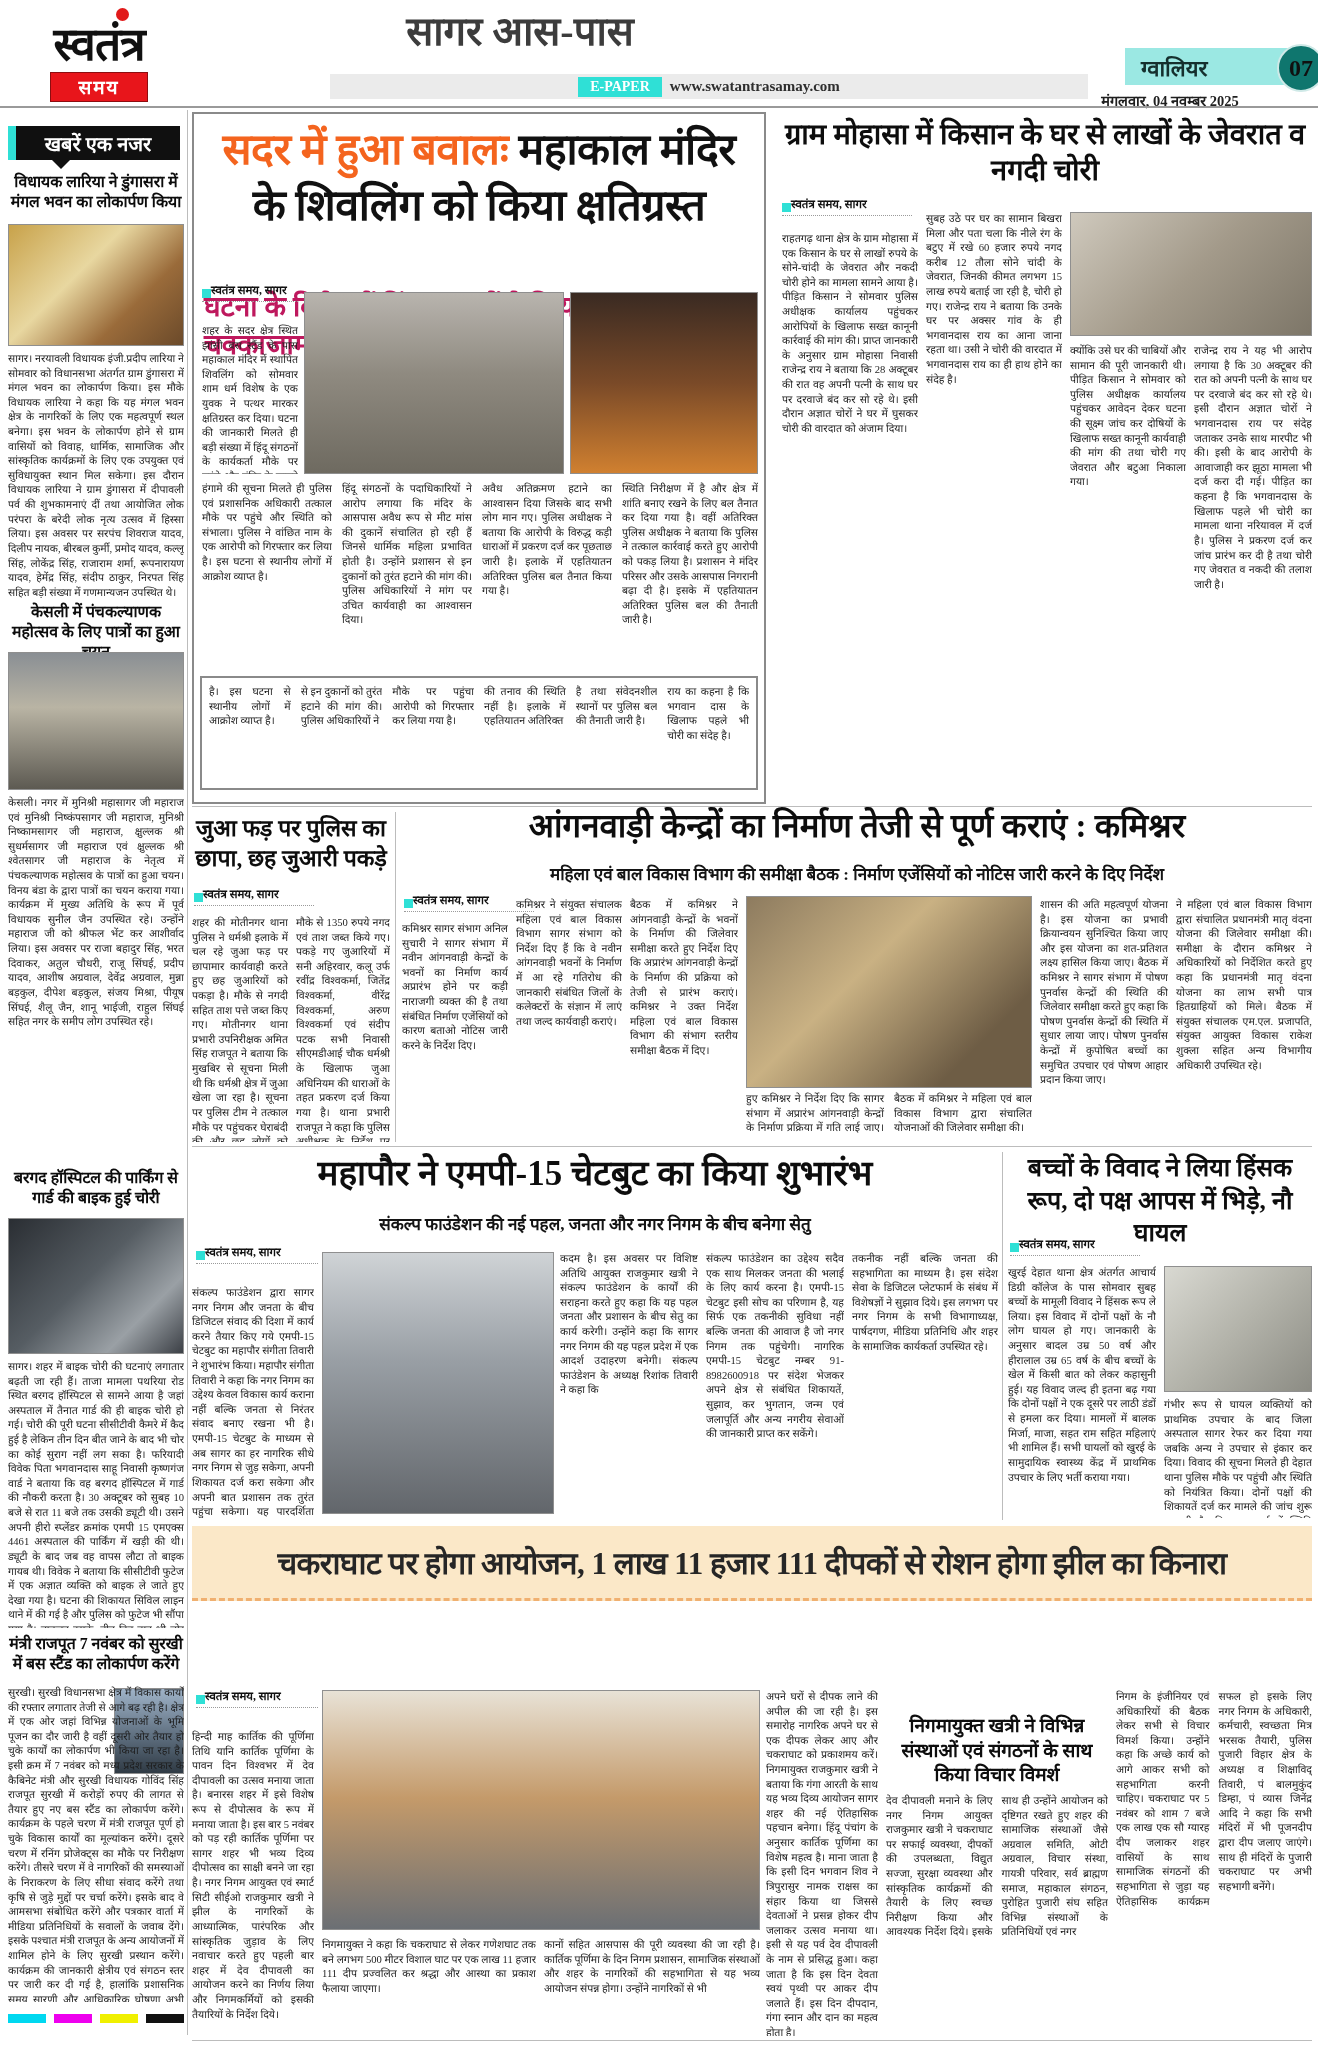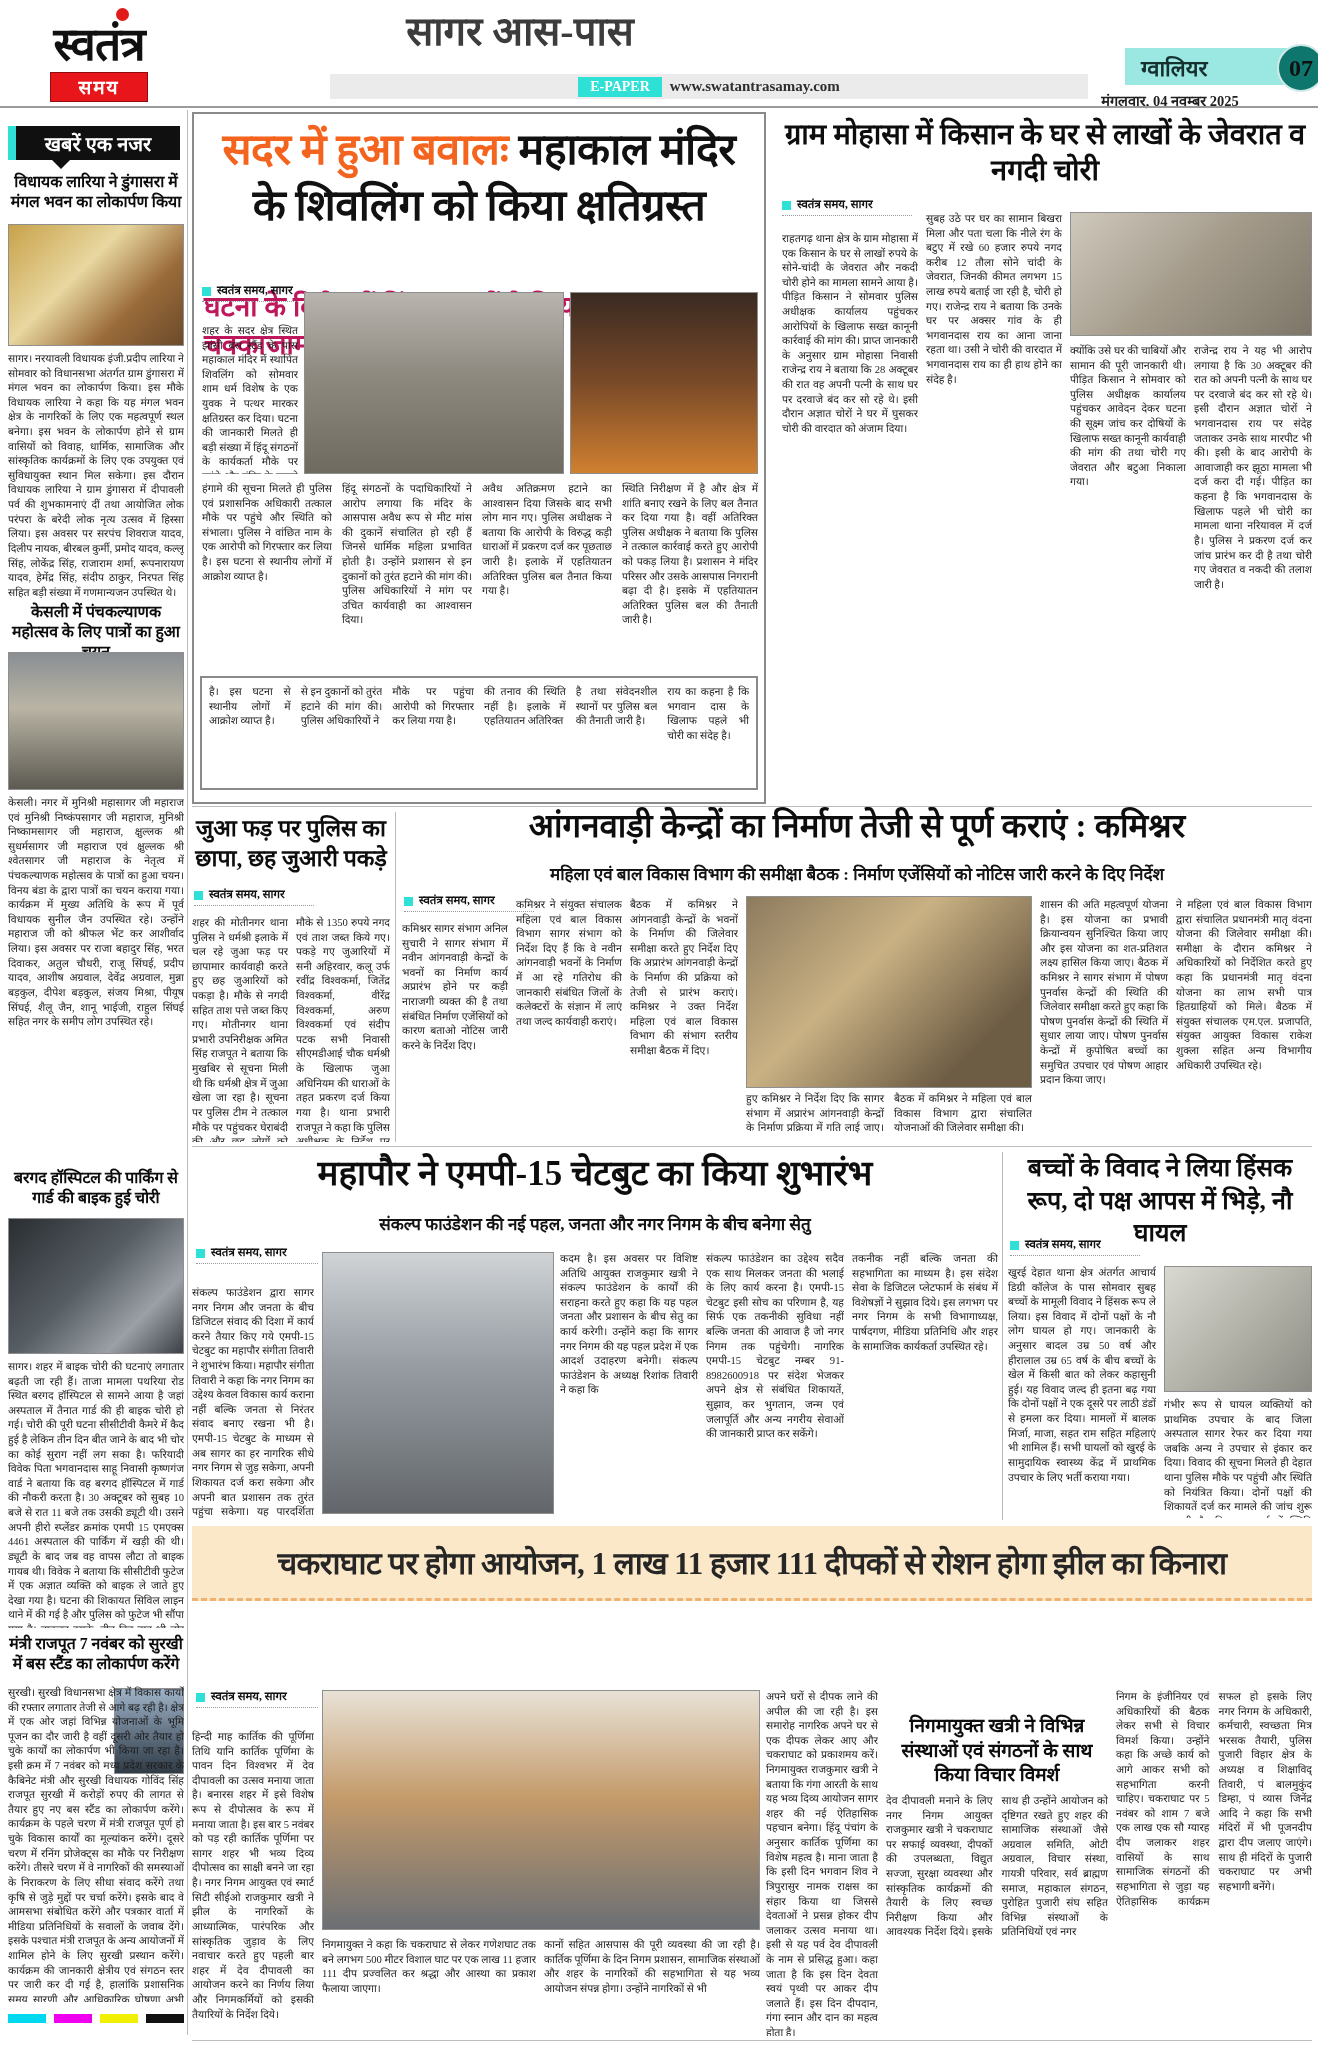--- a/index.html
+++ b/index.html
@@ -31,21 +31,21 @@
   .edition-badge{background:#9be8e3;display:flex;align-items:center;justify-content:flex-start;
                  padding-left:16px;font-size:22px;font-weight:800;color:#15302e;margin-left:20px;}
   .page-circle{position:absolute;right:-14px;top:-4px;width:44px;height:44px;border-radius:50%;
                background:#0f766e;border:2px solid #cfe9e7;display:flex;align-items:center;
                justify-content:center;font-size:24px;font-weight:800;color:#101010;}
   .date-line{font-size:14.5px;font-weight:700;color:#1f1f1f;text-align:center;}
   .sb-banner{background:#101010;color:#fff;font-size:20px;font-weight:800;display:flex;
              align-items:center;justify-content:center;border-left:8px solid #2fe0d6;}
   .sb-tri{width:0;height:0;border:9px solid transparent;border-top-color:#101010;}
   .sb-title{font-size:15.8px;font-weight:800;text-align:center;line-height:1.28;color:#0c0c0c;}
-  .byline{display:flex;align-items:center;gap:6px;font-weight:700;font-size:11.5px;color:#101010;
+  .byline{display:flex;align-items:flex-end;font-weight:700;font-size:11.5px;color:#101010;
           border-bottom:1px dotted #9a9a9a;padding-bottom:3px;line-height:1.2;}
   .byline .sq{flex:0 0 auto;width:9px;height:9px;background:#2fe0d6;margin-top:1px;}
   .hl-main{font-size:43px;font-weight:800;line-height:1.22;text-align:center;color:#111;letter-spacing:-.5px;}
   .acc-orange{color:#f4641e;}
   .subhead{font-size:28px;font-weight:700;color:#be185d;margin-top:42px;}
   .hl-right{font-size:29px;font-weight:800;line-height:1.25;text-align:center;color:#0d0d0d;}
   .hl-mid{font-size:33px;font-weight:800;text-align:center;color:#0d0d0d;line-height:1.15;}
   .kicker{font-size:17px;font-weight:700;text-align:center;color:#141414;}
   .hl-small{font-size:23px;font-weight:800;text-align:center;color:#0d0d0d;line-height:1.3;}
   .strip-box{border:2px solid #8a8a8a;display:flex;gap:10px;padding:7px;box-sizing:border-box;}

